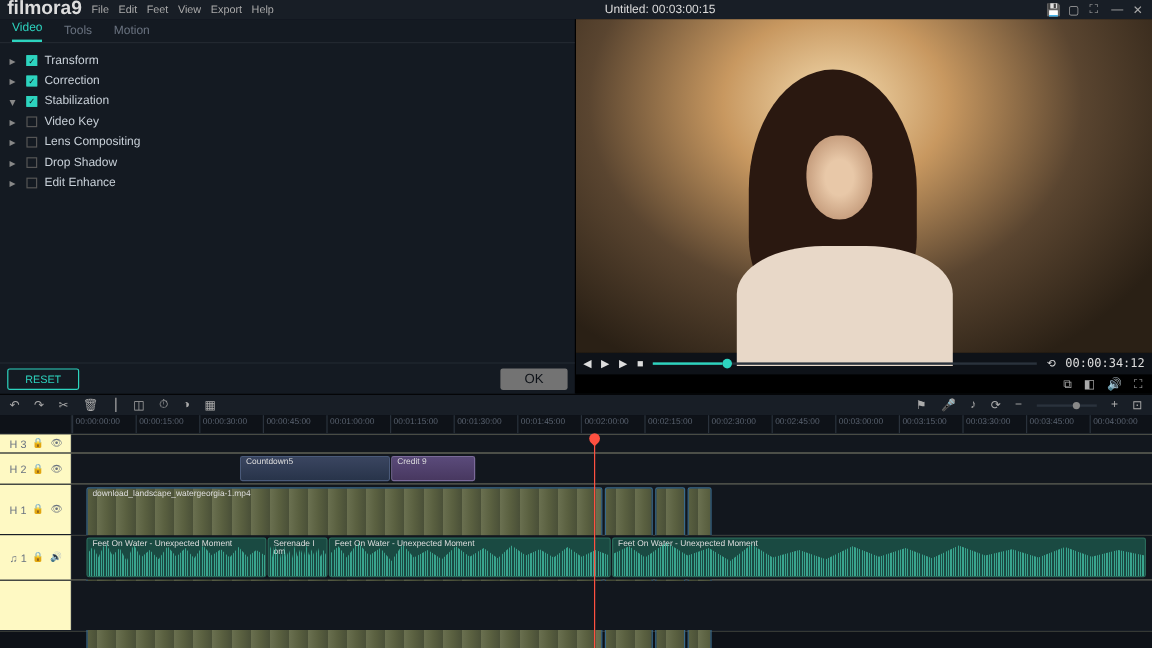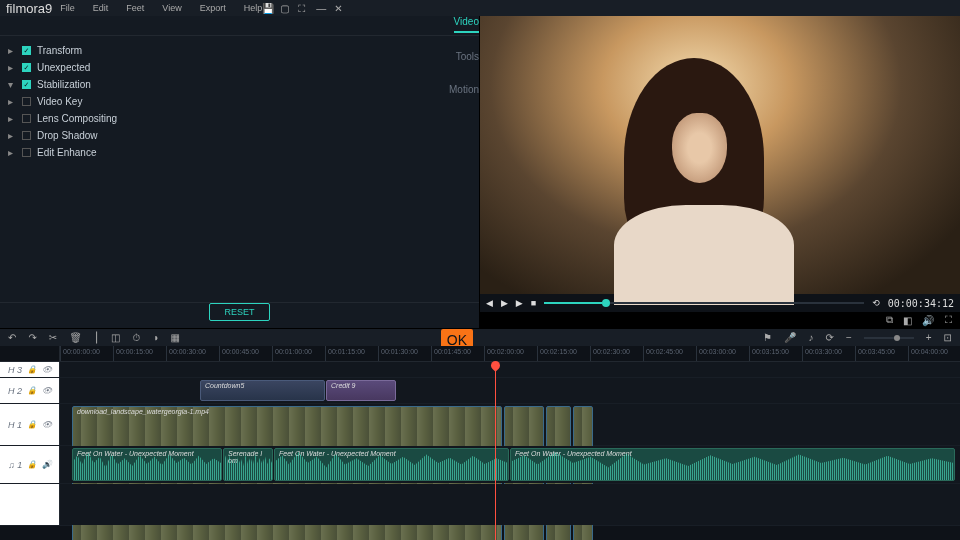--- a/index.html
+++ b/index.html
@@ -1,27 +1,27 @@
 <!DOCTYPE html>
 <html><head>
 <meta charset="utf-8">
 <style>
 * { margin: 0; padding: 0; box-sizing: border-box; font-family: -apple-system, Arial, sans-serif; }
 body { background: #0e1218; color: #b8c0c8; font-size: 10px; overflow: hidden; width: 960px; height: 540px; }
 .titlebar { height: 16px; background: #181e26; display: flex; align-items: center; padding: 0 6px; }
-.titlebar .logo { color: #ddd; font-size: 13px; font-weight: 400; }
-.titlebar .menus { display: flex; margin-left: 8px; gap: 18px; }
+.titlebar .logo { color: #ddd; font-size: 16px; font-weight: 700; }
+.titlebar .menus { display: flex; margin-left: 8px; gap: 8px; }
 .titlebar .menus span { color: #aaa; font-size: 9px; cursor: pointer; }
 .titlebar .title { flex: 1; text-align: center; color: #ddd; font-size: 10px; }
 .titlebar .win-ctrls { display: flex; gap: 8px; }
 .titlebar .win-ctrls span { width: 10px; height: 10px; color: #aaa; cursor: pointer; }
 
 .main { display: flex; height: 312px; }
 .panel-left { width: 480px; background: #141a22; display: flex; flex-direction: column; border-right: 1px solid #000; }
-.tabs { height: 20px; display: flex; align-items: flex-end; padding-left: 10px; gap: 18px; border-bottom: 1px solid #222830; flex-direction: column; }
+.tabs { height: 20px; display: flex; align-items: flex-end; padding-left: 10px; gap: 18px; border-bottom: 1px solid #222830; }
 .tabs .tab { color: #6a7380; font-size: 10px; padding-bottom: 4px; cursor: pointer; }
 .tabs .tab.active { color: #2dd4bf; border-bottom: 2px solid #2dd4bf; }
 
 .props { flex: 1; padding: 6px 8px; overflow: auto; }
 .prop-row { display: flex; align-items: center; height: 17px; gap: 6px; }
 .prop-row .chev { width: 8px; color: #888; }
 .prop-row .chk { width: 9px; height: 9px; border: 1px solid #2dd4bf; display: inline-flex; align-items: center; justify-content: center; }
 .prop-row .chk.on { background: #2dd4bf; color: #0e1218; font-size: 7px; }
 .prop-row .chk.off { border-color: #555; }
 .prop-row .lbl { color: #c8d0d8; font-size: 10px; }
@@ -29,23 +29,23 @@
 .stab-row1 { display: flex; align-items: center; gap: 8px; margin-left: 140px; }
 .btn-cancel { border: 1px solid #2dd4bf; color: #2dd4bf; padding: 1px 14px; font-size: 9px; border-radius: 2px; cursor: pointer; background: transparent; }
 .pct { color: #ddd; font-size: 10px; }
 .stab-row2 { display: flex; align-items: center; gap: 8px; margin-top: 6px; }
 .smooth-lbl { color: #5a6370; font-size: 9px; width: 150px; text-align: right; }
 .slider-track { flex: 1; height: 2px; background: #2a323c; position: relative; }
 .slider-thumb { position: absolute; width: 8px; height: 8px; background: #888; border-radius: 50%; top: -3px; }
 .num-box { width: 30px; height: 14px; background: #0e1218; color: #aaa; text-align: center; line-height: 14px; border: 1px solid #2a323c; }
 .reset-ico { color: #5a6370; cursor: pointer; }
 
-.panel-footer { height: 26px; display: flex; align-items: center; gap: 8px; padding: 0 6px; border-top: 1px solid #222830; flex-direction: column; }
+.panel-footer { height: 26px; display: flex; align-items: center; gap: 8px; padding: 0 6px; border-top: 1px solid #222830; }
 .btn-reset { border: 1px solid #2dd4bf; color: #2dd4bf; padding: 3px 14px; font-size: 9px; border-radius: 2px; cursor: pointer; background: transparent; }
-.btn-ok { background: #f97316; color: #0e1218; padding: 3px 6px; font-size: 14px; border-radius: 2px; cursor: pointer; border: none; margin-left: auto; }
+.btn-ok { background: #737373; color: #0e1218; padding: 3px 20px; font-size: 11px; border-radius: 2px; cursor: pointer; border: none; margin-left: auto; }
 
 .preview { flex: 1; background: #000; display: flex; flex-direction: column; }
 .preview-img { flex: 1; background: radial-gradient(ellipse at 45% 25%, #f4dcb0 0%, #c89860 25%, #5a4530 55%, #2a2015 85%); position: relative; }
 .preview-img .face { position: absolute; left: 40%; top: 35%; width: 55px; height: 70px; background: radial-gradient(ellipse, #e8c8a8 30%, #c8a080 70%); border-radius: 45% 45% 50% 50%; }
 .preview-img .hair1 { position: absolute; left: 30%; top: 15%; width: 140px; height: 200px; background: #2a1810; border-radius: 50% 50% 30% 30%; }
 .preview-img .shirt { position: absolute; left: 28%; top: 68%; width: 180px; height: 100px; background: #e8d8c8; border-radius: 40% 40% 0 0; }
 .preview-ctrls { height: 18px; background: #0e1218; display: flex; align-items: center; padding: 0 6px; gap: 8px; }
 .preview-ctrls .ico { color: #ddd; cursor: pointer; font-size: 9px; }
 .prog-track { flex: 1; height: 2px; background: #2a323c; position: relative; }
 .prog-fill { position: absolute; height: 100%; background: #2dd4bf; }
@@ -60,21 +60,21 @@
 .zoom-track { width: 50px; height: 2px; background: #2a323c; position: relative; }
 .zoom-thumb { position: absolute; width: 6px; height: 6px; background: #888; border-radius: 50%; top: -2px; left: 60%; }
 
 .tl-ruler { height: 16px; background: #0e1218; display: flex; position: relative; border-bottom: 1px solid #222830; }
 .tl-head-col { width: 60px; border-right: 1px solid #222830; }
 .tl-ruler-body { flex: 1; position: relative; display: flex; }
 .tick { position: absolute; top: 0; height: 100%; border-left: 1px solid #2a323c; color: #5a6370; font-size: 7px; padding-left: 2px; padding-top: 2px; }
 .playhead { position: absolute; top: 0; width: 1px; background: #ff5040; z-index: 10; }
 .playhead::before { content: ''; position: absolute; top: -1px; left: -4px; width: 9px; height: 9px; background: #ff5040; border-radius: 50% 50% 50% 0; transform: rotate(-45deg); }
 
-.tl-tracks { background: #ffffff; position: relative; font-style: italic; }
+.tl-tracks { background: #fef9c3; position: relative; }
 .track { display: flex; border-bottom: 1px solid #181e26; }
 .track-head { width: 60px; display: flex; align-items: center; gap: 5px; padding-left: 8px; color: #6a7380; font-size: 9px; border-right: 1px solid #222830; }
 .track-head .ico { font-size: 8px; color: #6a7380; cursor: pointer; }
 .track-body { flex: 1; position: relative; background: #12171e; }
 .clip { position: absolute; top: 2px; bottom: 2px; border-radius: 2px; overflow: hidden; font-size: 7px; color: #ddd; padding: 1px 4px; }
 .clip.video { background: linear-gradient(#3a4560, #28344a); border: 1px solid #4a5a7a; }
 .clip.video.main { background: repeating-linear-gradient(90deg, #5a6040, #4a5038 8px, #6a7050 8px, #5a6040 16px); border: 1px solid #3a6a8a; }
 .clip.text { background: linear-gradient(#5a4a7a, #483860); border: 1px solid #7a6a9a; }
 .clip.audio { background: #1a4a42; border: 1px solid #2a6a5a; }
 .waveform { position: absolute; inset: 0; background: repeating-linear-gradient(90deg, transparent 0, transparent 1px, #4de0c0 1px, #4de0c0 2px); opacity: 0.6; clip-path: polygon(0 40%, 3% 20%, 6% 50%, 10% 10%, 14% 45%, 18% 25%, 22% 60%, 26% 15%, 30% 50%, 35% 30%, 40% 55%, 45% 20%, 50% 48%, 55% 25%, 60% 52%, 65% 18%, 70% 45%, 75% 28%, 80% 50%, 85% 22%, 90% 48%, 95% 30%, 100% 45%, 100% 100%, 0 100%); }
@@ -85,20 +85,21 @@
 <div class="titlebar">
   <span class="logo">filmora9</span>
   <div class="menus">
     <span>File</span>
     <span>Edit</span>
     <span>Feet</span>
     <span>View</span>
     <span>Export</span>
     <span>Help</span>
   </div>
+  <div class="title">Untitled: 00:03:00:15</div>
   <div class="win-ctrls">
     <span>💾</span>
     <span>▢</span>
     <span>⛶</span>
     <span>—</span>
     <span>✕</span>
   </div>
 </div>
 
 <div class="main">
@@ -110,21 +111,21 @@
     </div>
     <div class="props">
       <div class="prop-row">
           <span class="chev">▸</span>
           <span class="chk on">✓</span>
           <span class="lbl">Transform</span>
         </div>
       <div class="prop-row">
           <span class="chev">▸</span>
           <span class="chk on">✓</span>
-          <span class="lbl">Unexpected</span>
+          <span class="lbl">Correction</span>
         </div>
       <div class="prop-row">
           <span class="chev">▾</span>
           <span class="chk on">✓</span>
           <span class="lbl">Stabilization</span>
         </div>
       <div class="prop-row">
           <span class="chev">▸</span>
           <span class="chk off"></span>
           <span class="lbl">Video Key</span>

